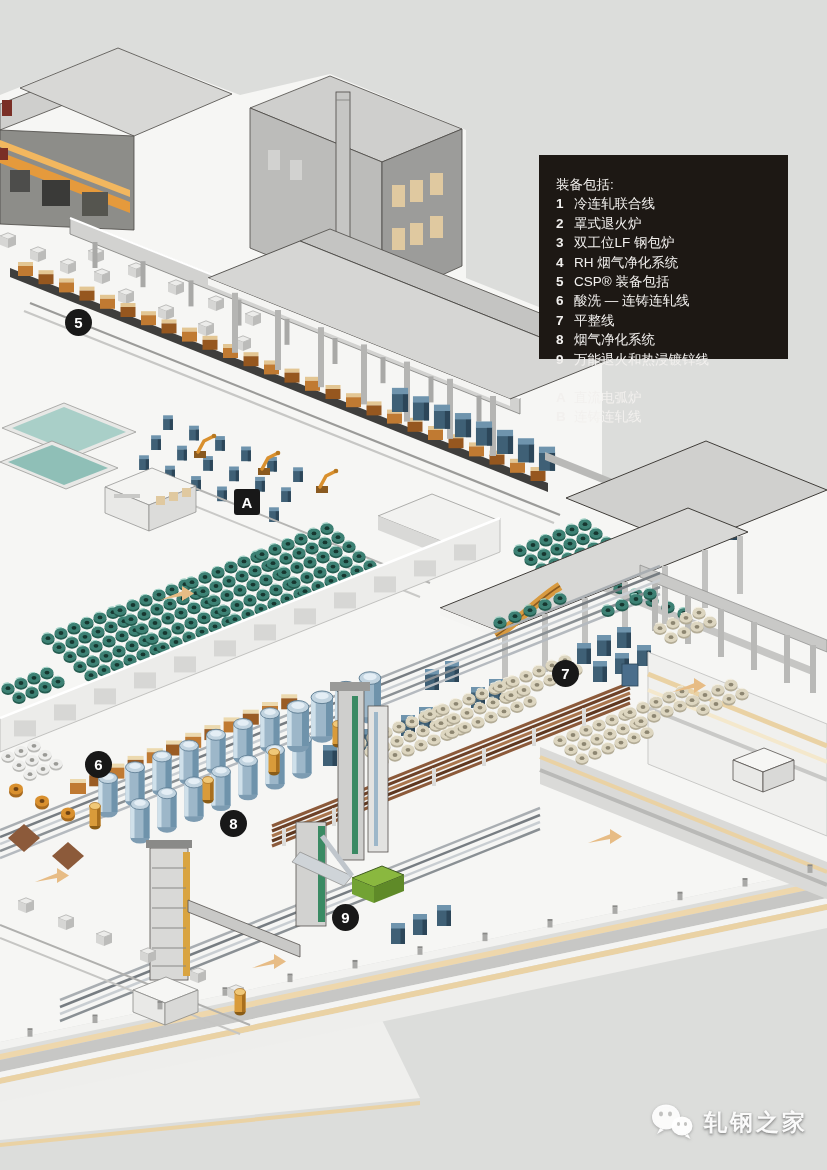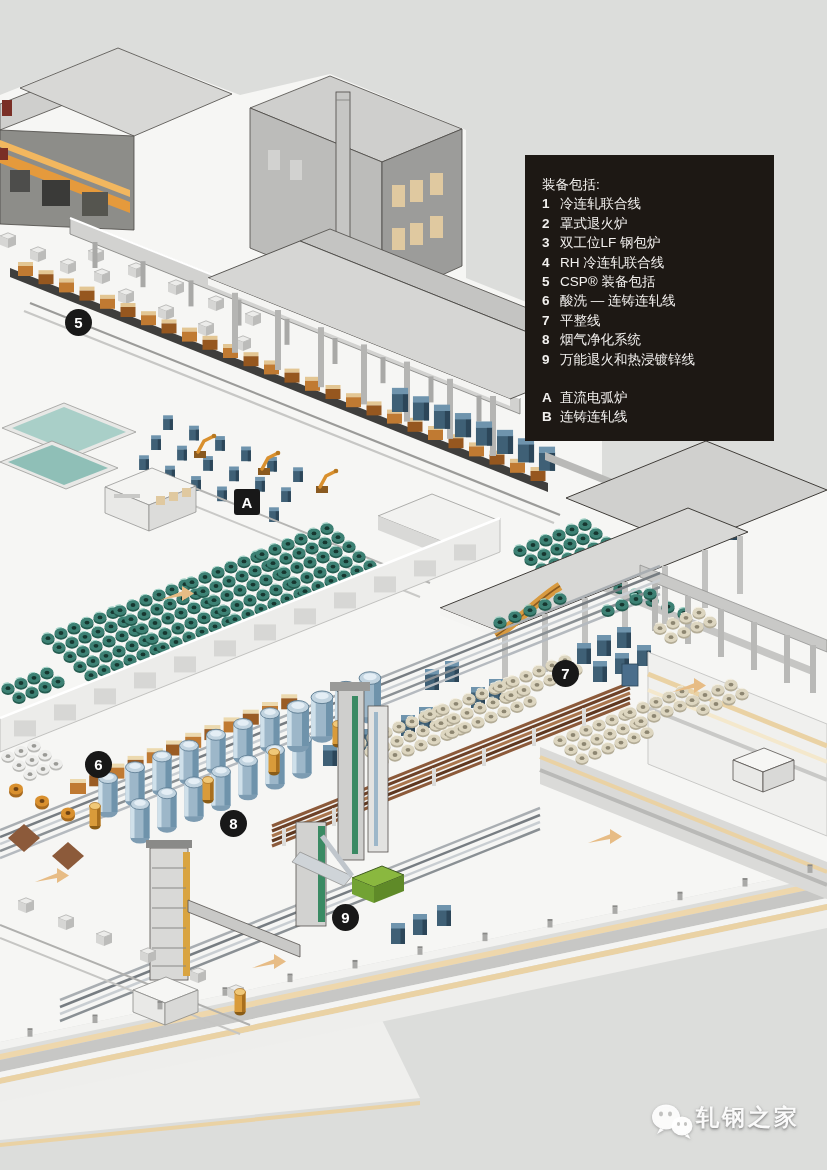--- a/index.html
+++ b/index.html
@@ -1,32 +1,32 @@
 <!DOCTYPE html>
 <html><head>
 <meta charset="utf-8">
 <style>
   html,body{margin:0;padding:0;background:#9a9a98;}
   .stage{position:relative;width:827px;height:1170px;overflow:hidden;
          background:var(--bg,#dcdddb);font-family:"Liberation Sans","DejaVu Sans",sans-serif;}
   .stage svg.scene{position:absolute;left:0;top:0;}
   
-  .legend{position:absolute;left:525px;top:155px;width:249px;height:286px;box-sizing:border-box;
+  .legend{position:absolute;left:539px;top:155px;width:249px;height:204px;box-sizing:border-box;
           background:var(--legend-bg,#1d1814);color:var(--legend-text,#f2f0ee);
           padding:20px 10px 0 17px;font-size:13.5px;line-height:19.4px;}
   .legend .row{display:flex;white-space:nowrap;}
   .legend .k{font-weight:700;width:18px;flex:none;}
   .legend .areas{margin-top:19px;}
   
   .marker{position:absolute;width:27px;height:27px;background:var(--marker-bg,#181818);
           color:var(--marker-text,#fff);font-weight:700;font-size:15px;display:flex;
           align-items:center;justify-content:center;border-radius:50%;}
   .marker.square{border-radius:3px;width:26px;height:26px;}
   
-  .watermark{position:absolute;left:650px;top:1102px;display:flex;
+  .watermark{position:absolute;left:650px;top:1102px;display:flex;align-items:center;gap:8px;
              filter:drop-shadow(0 1px 1.5px rgba(110,110,110,.55));}
   .watermark .wm-text{color:#ffffff;opacity:.93;font-size:23px;font-weight:700;letter-spacing:3px;
              text-shadow:0 1px 2px rgba(110,110,110,.6);}
 </style>
 </head>
 <body>
 
 <div class="stage" style="--bg: #dcdddb; --legend-bg: #1d1814; --legend-text: #f2f0ee; --marker-bg: #181818; --marker-text: #ffffff; --platform: #f6f6f4; --accent-orange: #d9902e; --coil-teal: #3d8174; --coil-beige: #ddd6c0; --machine-blue: #3f6076; --furnace-copper: #8c5a3a; --zinc-green: #8ab83f; --stripe-tan: #ead2a4;">
 
 <svg class="scene" width="827" height="1170" viewBox="0 0 827 1170">
@@ -893,21 +893,21 @@
     <span class="v">罩式退火炉</span>
   </div>
 
   <div class="row">
     <span class="k">3</span>
     <span class="v">双工位LF 钢包炉</span>
   </div>
 
   <div class="row">
     <span class="k">4</span>
-    <span class="v">RH 冷连轧联合线</span>
+    <span class="v">RH 烟气净化系统</span>
   </div>
 
   <div class="row">
     <span class="k">5</span>
     <span class="v">CSP® 装备包括</span>
   </div>
 
   <div class="row">
     <span class="k">6</span>
     <span class="v">酸洗 — 连铸连轧线</span>

